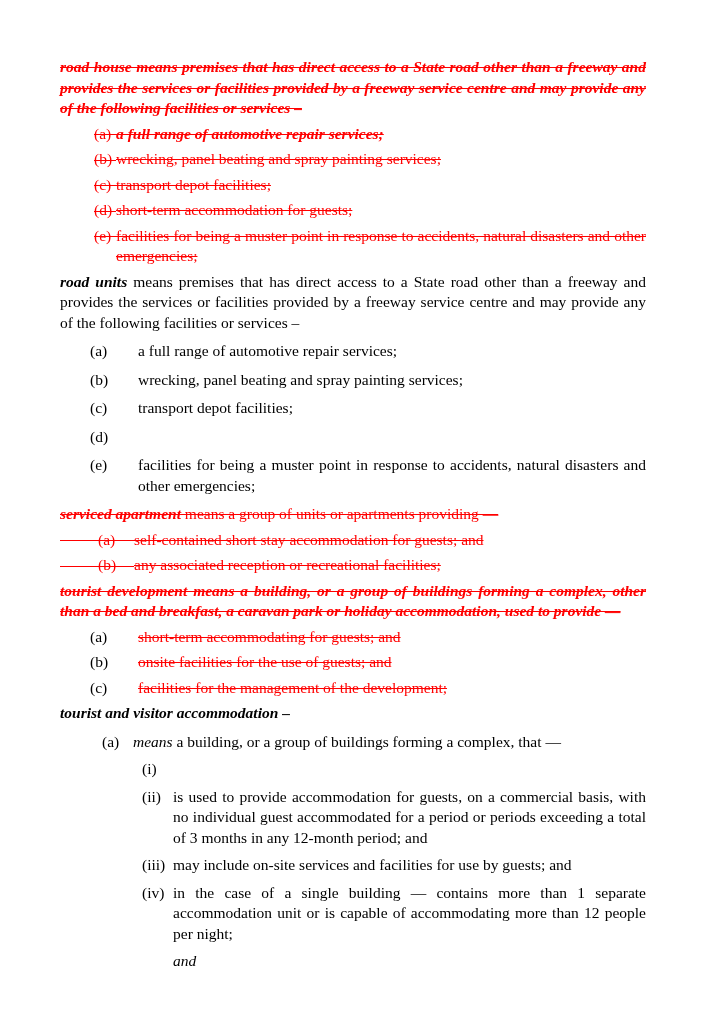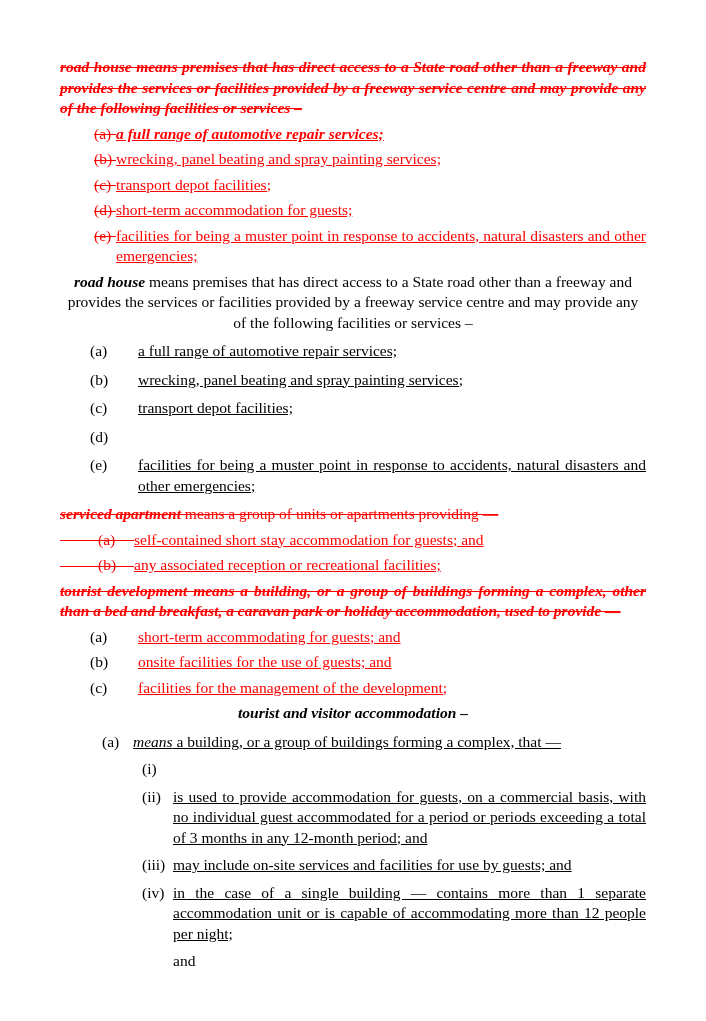--- a/index.html
+++ b/index.html
@@ -25,21 +25,21 @@
   
   .mline {
     background-image:linear-gradient(#ff0000,#ff0000);
     background-repeat:no-repeat;
     background-size:100% 1.4px;
     background-position:0 10.5px;
   }
 
   .row { display:flex; }
   .row .marker { flex:0 0 auto; }
-  .row .txt { flex:1 1 auto; text-align:justify;text-decoration:underline; }
+  .row .txt { flex:1 1 auto; text-align:justify; }
 
   
   .list-red .row { padding-left:34px; margin-bottom:5px; }
   .list-red .marker { width:22px; }
 
   
   .list-black .row { padding-left:30px; margin-bottom:8px; }
   .list-black .marker { width:48px; }
 
   
@@ -49,24 +49,24 @@
 
   
   .list-tdev .row { padding-left:30px; margin-bottom:5px; }
   .list-tdev .marker { width:48px; color:#000000; }
 
   
   .list-tva .row { padding-left:42px; margin-bottom:7px; }
   .list-tva .marker { width:31px; }
   .list-tva .sub .row { padding-left:82px; }
   .list-tva .sub .marker { width:31px; }
-  .and-line { padding-left:113px; margin-bottom:7px; }
+  .and-line { padding-left:113px; margin-bottom:7px;font-style:italic; }
 
   .mb5 { margin-bottom:5px; }
-  .mb8 { margin-bottom:8px;text-align:center; }
+  .mb8 { margin-bottom:8px; }
 </style>
 </head>
 <body>
 
 <div class="page">
 
   <p class="del bi strike just mb5">road house means premises that has direct access to a State road other than a freeway and provides the services or facilities provided by a freeway service centre and may provide any of the following facilities or services –</p>
 
   <div class="list-red">
     <div class="row del">
@@ -84,21 +84,21 @@
     <div class="row del">
       <span class="marker mline">(d)</span>
       <span class="txt strike">short-term accommodation for guests;</span>
     </div>
     <div class="row del">
       <span class="marker mline">(e)</span>
       <span class="txt strike">facilities for being a muster point in response to accidents, natural disasters and other emergencies;</span>
     </div>
   </div>
 
-  <p class="just mb8"><span class="bi">road house</span><span> means premises that has direct access to a State road other than a freeway and provides the services or facilities provided by a freeway service centre and may provide any of the following facilities or services –</span></p>
+  <p class="just mb8"><span class="bi">road units</span><span> means premises that has direct access to a State road other than a freeway and provides the services or facilities provided by a freeway service centre and may provide any of the following facilities or services –</span></p>
 
   <div class="list-black">
     <div class="row">
       <span class="marker">(a)</span>
       <span class="txt">a full range of automotive repair services;</span>
     </div>
     <div class="row">
       <span class="marker">(b)</span>
       <span class="txt">wrecking, panel beating and spray painting services;</span>
     </div>

